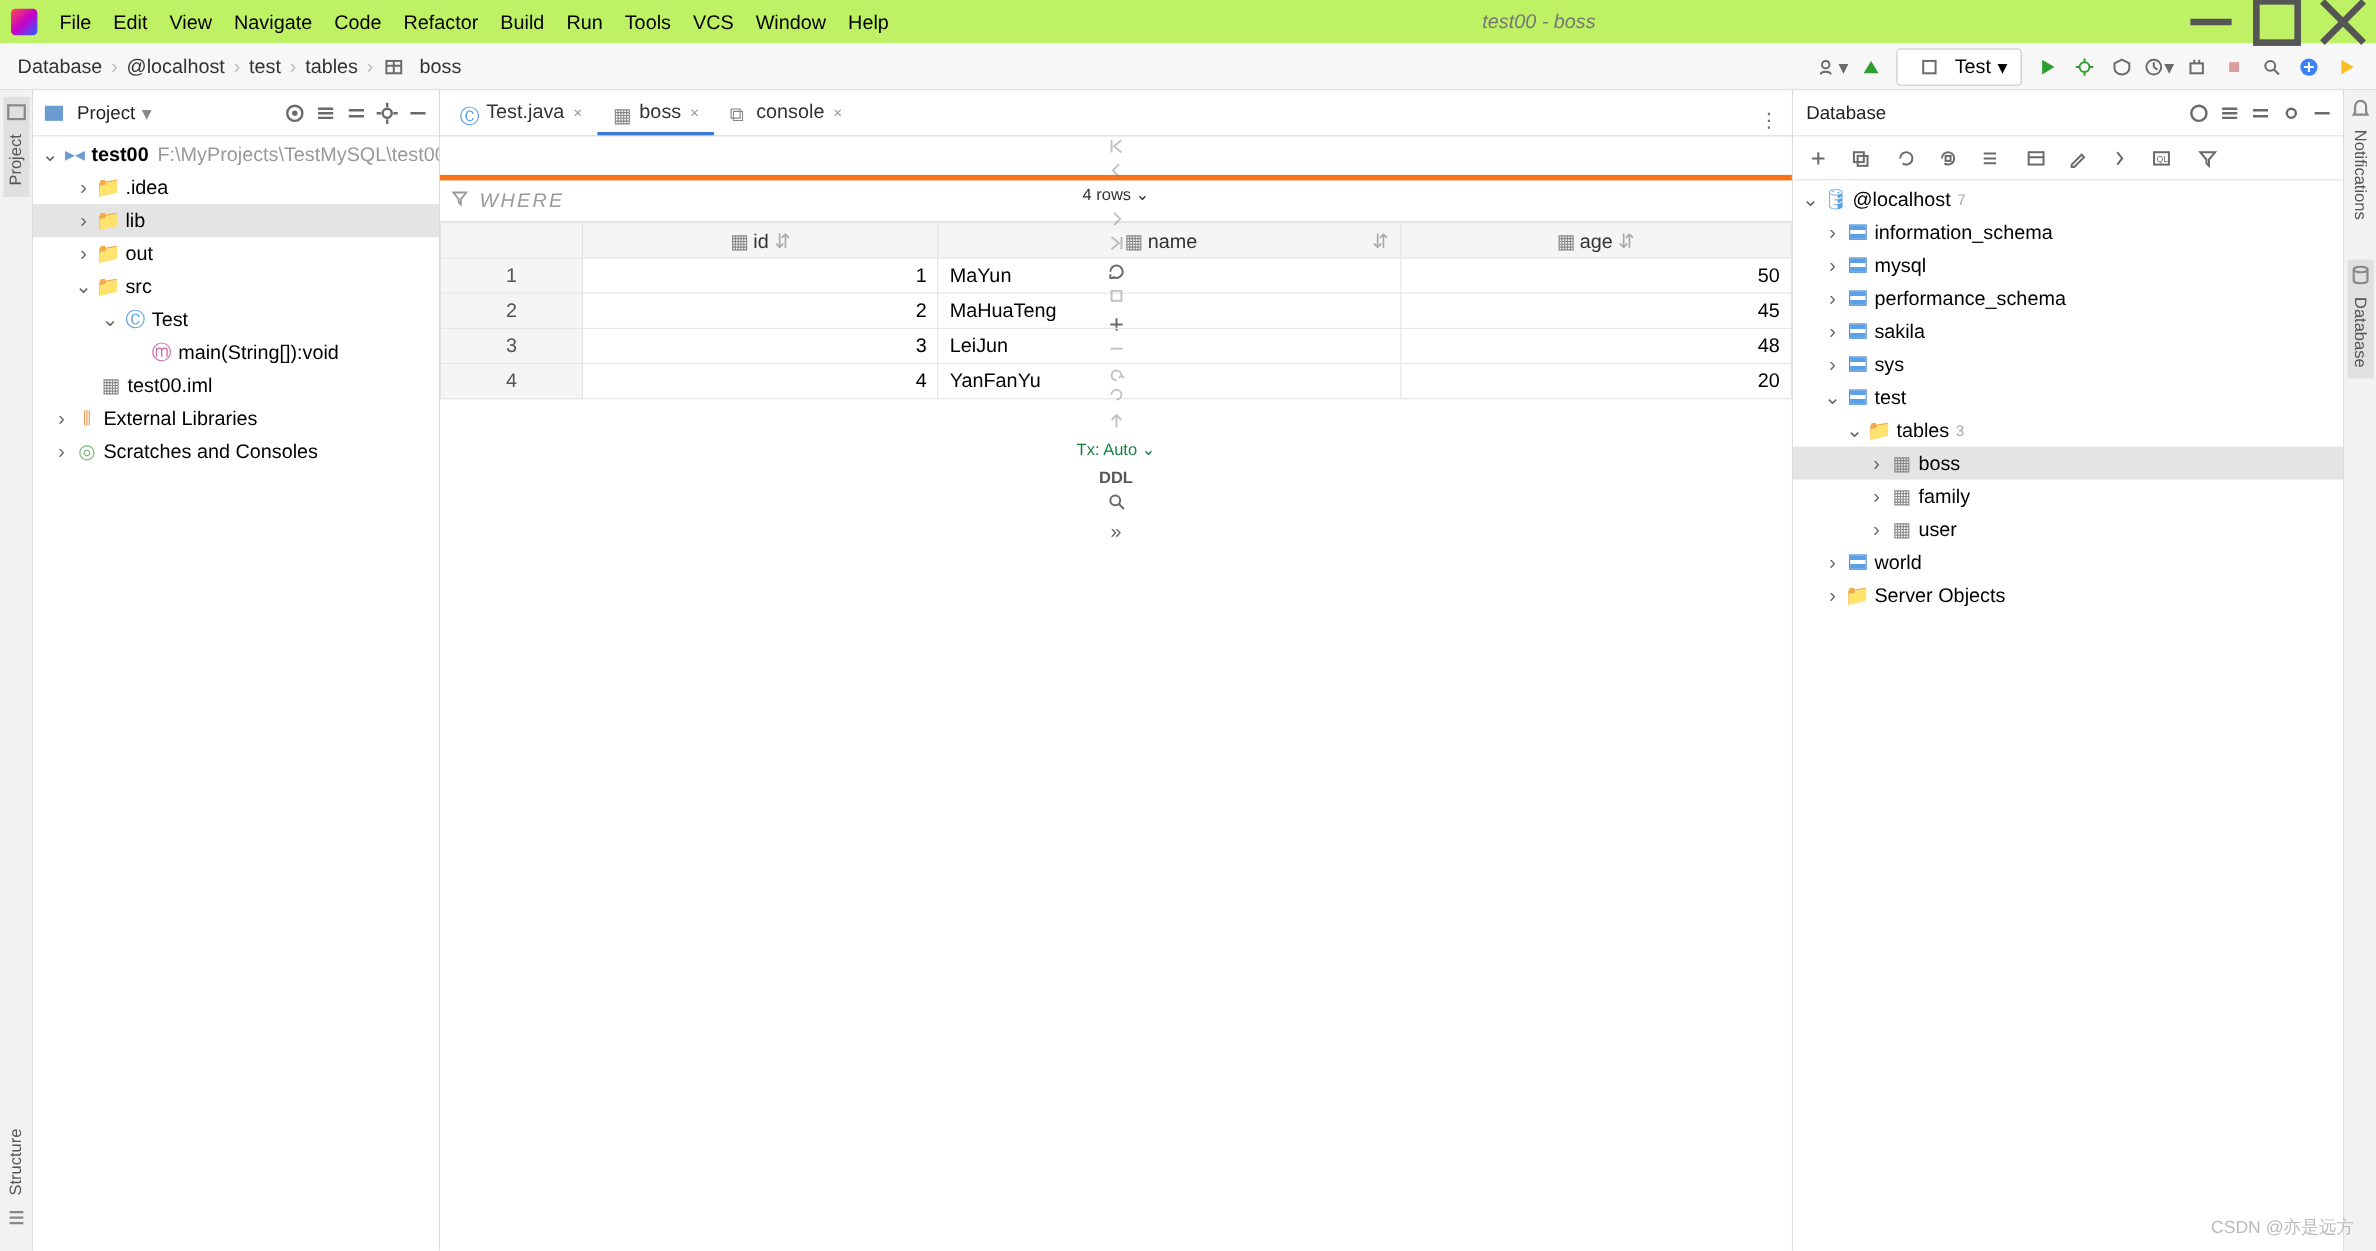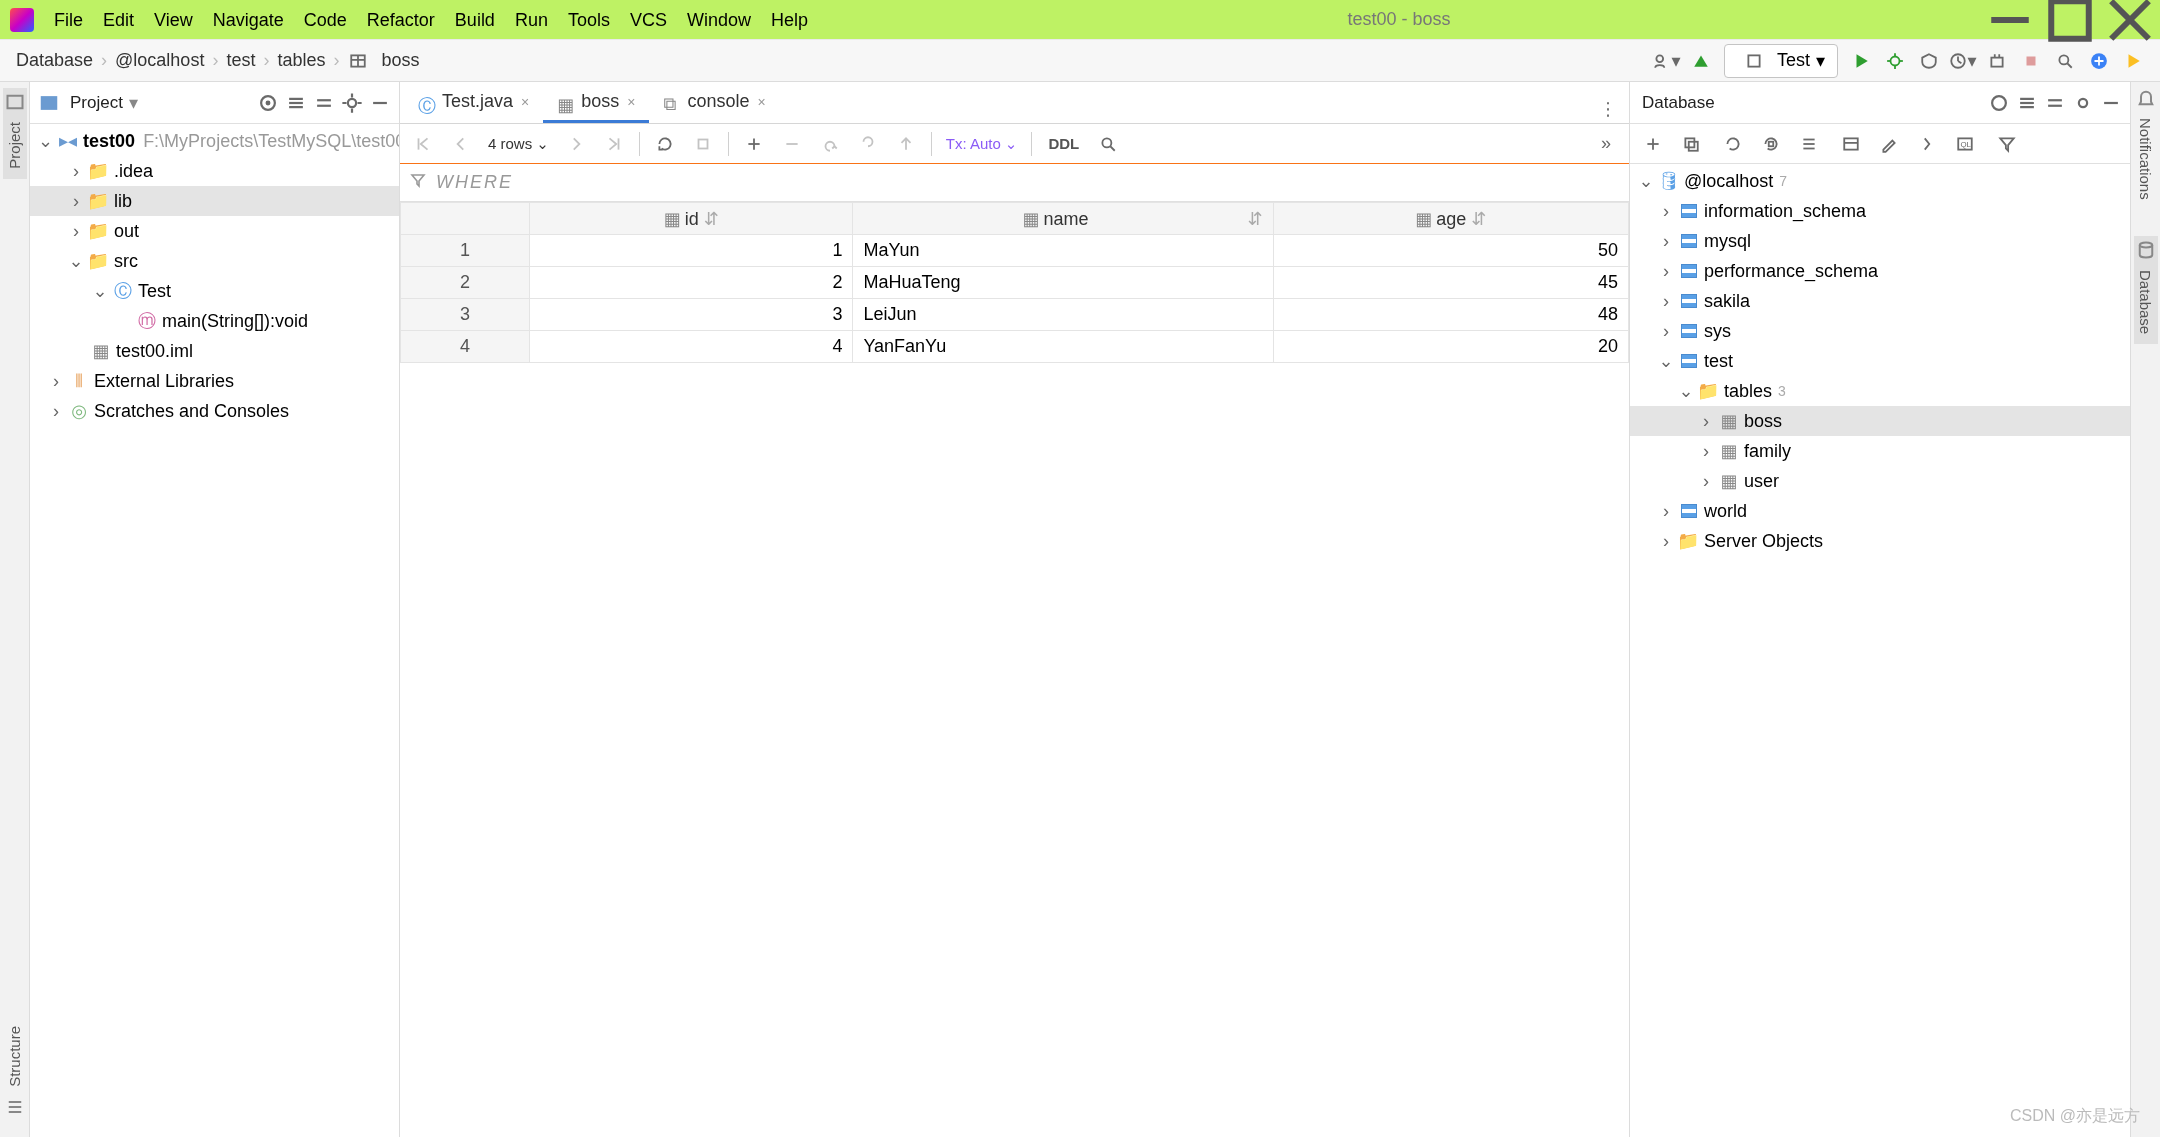--- a/index.html
+++ b/index.html
@@ -2,21 +2,21 @@
 <html><head>
 <meta charset="utf-8">
 <style>
 * { margin: 0; padding: 0; box-sizing: border-box; font-family: "Segoe UI", Arial, sans-serif; }
 body { width: 2160px; height: 1137px; background: #fff; font-size: 18px; color: #000; overflow: hidden; position: relative; }
 
 
 .titlebar { height: 40px; display: flex; align-items: center; background: #bef264; border-bottom: 1px solid #eaeaea; }
 .titlebar .logo { width: 24px; height: 24px; margin: 0 10px; background: linear-gradient(135deg,#ff4d4d,#c800c8,#2962ff); border-radius: 4px; }
 .menu-item { padding: 0 10px; height: 40px; line-height: 40px; cursor: default; }
-.title-text { flex: 1; text-align: center; color: #777; }
+.title-text { flex: 1; text-align: center; color: #777; font-style: italic; }
 .win-controls { display: flex; }
 .win-btn { width: 60px; height: 40px; display: flex; align-items: center; justify-content: center; color: #555; }
 
 
 .breadcrumb-bar { height: 42px; display: flex; align-items: center; padding: 0 10px; border-bottom: 1px solid #dcdcdc; background: #f7f7f7; }
 .breadcrumb-bar .crumb { padding: 0 6px; color: #333; }
 .breadcrumb-bar .sep { color: #bbb; padding: 0 2px; }
 .breadcrumb-bar .spacer { flex: 1; }
 .tool-icn { width: 28px; height: 28px; display: inline-flex; align-items: center; justify-content: center; color: #6a6a6a; margin: 0 3px; }
 .tool-icn svg { width: 18px; height: 18px; }
@@ -53,24 +53,24 @@
 
 
 .editor-area { flex: 1; display: flex; flex-direction: column; border-right: 1px solid #dcdcdc; }
 .tabs-row { height: 42px; display: flex; align-items: flex-end; border-bottom: 1px solid #d6d6d6; padding: 0 4px; }
 .tab { display: flex; align-items: center; height: 40px; padding: 0 14px; gap: 8px; color: #333; border-bottom: 3px solid transparent; }
 .tab.active { border-bottom-color: #3b7bd6; }
 .tab .close-x { color: #999; font-size: 14px; }
 .tab-icn { width: 16px; height: 16px; }
 .tabs-row .flex { flex: 1; }
 
-.db-toolbar { height: 40px; display: flex; align-items: center; padding: 0 6px; gap: 4px; border-bottom: 1px solid #f97316; }
+.db-toolbar { height: 40px; display: flex; align-items: center; padding: 0 6px; gap: 4px; border-bottom: 5px solid #f97316; flex-direction: column; }
 .db-toolbar .sep-v { width: 1px; height: 24px; background: #d0d0d0; margin: 0 4px; }
 .row-count { font-size: 15px; color: #333; padding: 0 6px; display: flex; align-items: center; gap: 4px; }
-.tx-select { font-size: 15px; color: #8b5cf6; padding: 0 6px; display: flex; align-items: center; gap: 4px; }
+.tx-select { font-size: 15px; color: #15803d; padding: 0 6px; display: flex; align-items: center; gap: 4px; }
 .ddl { font-size: 15px; color: #555; padding: 0 8px; font-weight: bold; }
 
 .filter-row { height: 38px; display: flex; border-bottom: 1px solid #e0e0e0; font-style: italic; }
 .filter-half { flex: 1; display: flex; align-items: center; padding: 0 10px; gap: 10px; color: #999; font-family: "Consolas", monospace; font-size: 18px; }
 .filter-half + .filter-half { border-left: 1px solid #e0e0e0; }
 
 .data-table { border-collapse: collapse; font-family: "Consolas","Menlo",monospace; font-size: 18px; }
 .data-table th, .data-table td { border: 1px solid #e4e4e4; padding: 3px 10px; height: 32px; }
 .data-table th { background: #f5f5f5; font-weight: normal; color: #333; }
 .data-table .rownum { background: #f5f5f5; text-align: center; width: 40px; color: #555; }

